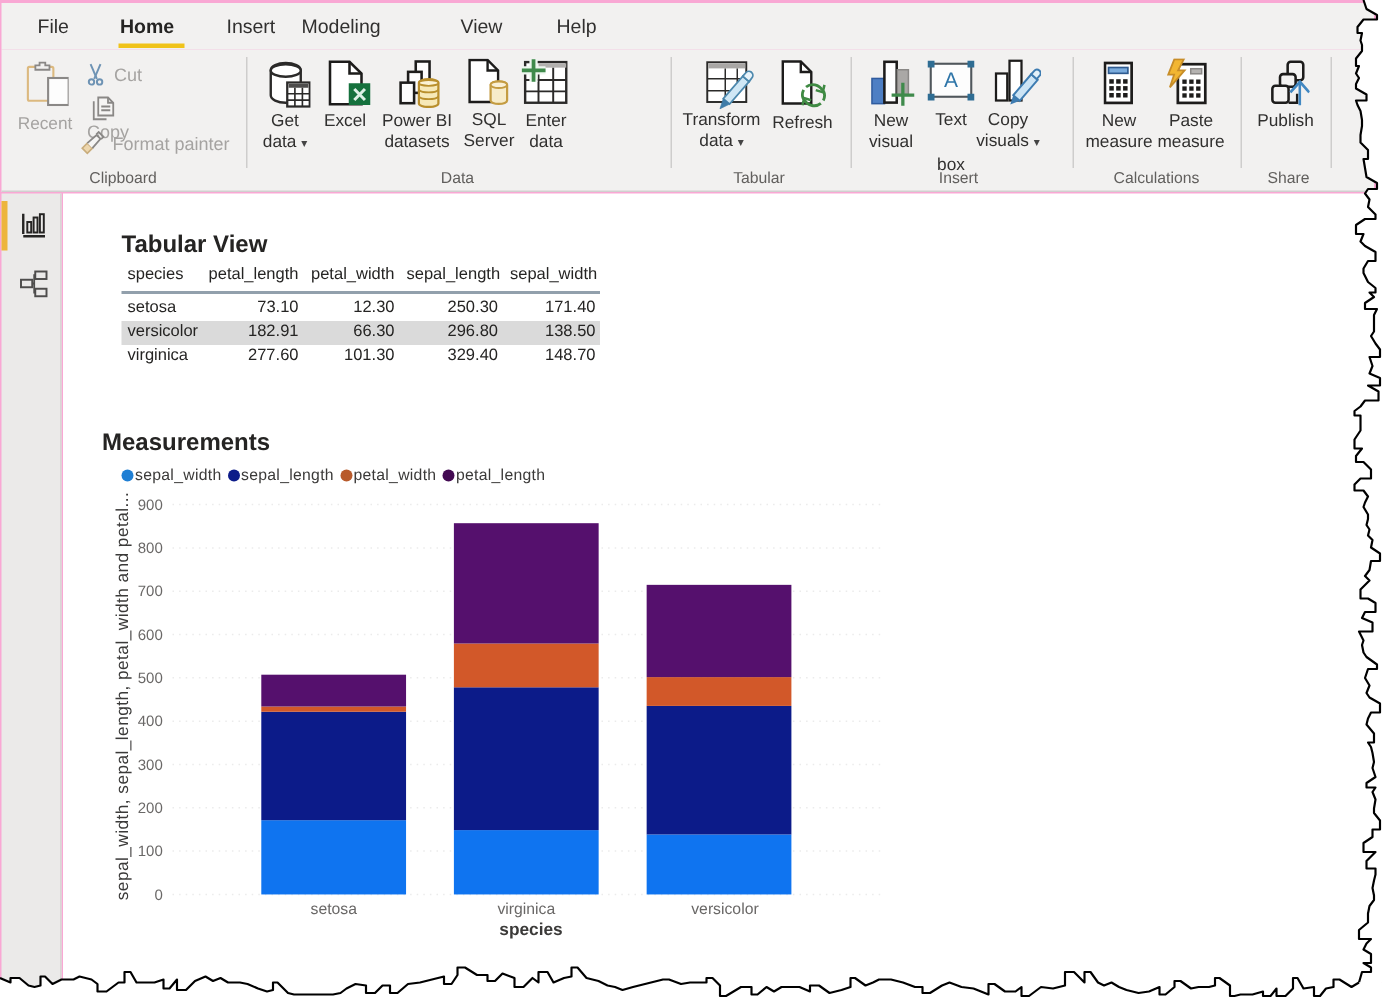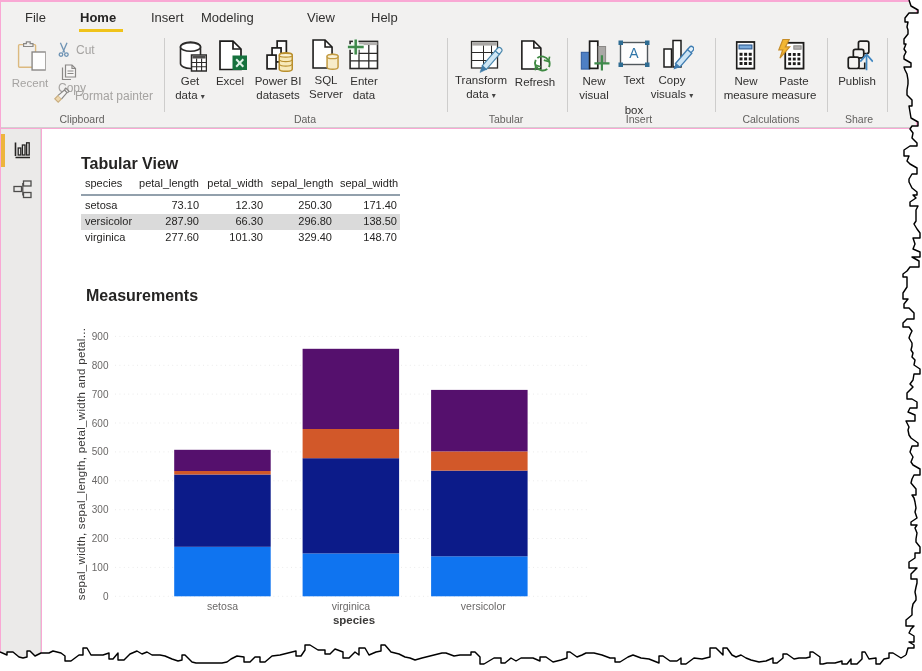--- a/index.html
+++ b/index.html
@@ -281,34 +281,37 @@
   <div style="position:absolute;top:17.5px;left:0;width:319px;height:2px;background:#92a0ac;"></div>
   <div class="trow" style="top:22px;">
     <span class="cell" style="left:4px;">setosa</span>
     <span class="cell num" style="left:57px;width:61px;">73.10</span>
     <span class="cell num" style="left:126px;width:56px;">12.30</span>
     <span class="cell num" style="left:190px;width:61px;">250.30</span>
     <span class="cell num" style="left:259px;width:57px;">171.40</span>
   </div>
   <div class="trow" style="top:37.5px;background:#dadada;">
     <span class="cell" style="left:4px;">versicolor</span>
-    <span class="cell num" style="left:57px;width:61px;">287.90</span>
+    <span class="cell num" style="left:57px;width:61px;">182.91</span>
     <span class="cell num" style="left:126px;width:56px;">66.30</span>
     <span class="cell num" style="left:190px;width:61px;">296.80</span>
     <span class="cell num" style="left:259px;width:57px;">138.50</span>
   </div>
   <div class="trow" style="top:53.5px;">
     <span class="cell" style="left:4px;">virginica</span>
     <span class="cell num" style="left:57px;width:61px;">277.60</span>
     <span class="cell num" style="left:126px;width:56px;">101.30</span>
     <span class="cell num" style="left:190px;width:61px;">329.40</span>
     <span class="cell num" style="left:259px;width:57px;">148.70</span>
   </div>
 </div>
-<div class="vtitle" style="left:86px;top:287px;">Measurements</div>
+<div class="vtitle" style="left:68px;top:287px;">Measurements</div>
+<div id="legend">
+  <span class="litem"><span class="ldot" style="background:#1f7fd4;"></span>sepal_width</span><span class="litem"><span class="ldot" style="background:#0c1b89;"></span>sepal_length</span><span class="litem"><span class="ldot" style="background:#b85a2b;"></span>petal_width</span><span class="litem"><span class="ldot" style="background:#430a52;"></span>petal_length</span>
+</div>
 <svg id="chartsvg" width="922" height="671" viewBox="0 0 922 671" style="position:absolute;left:0;top:0;">
 <line x1="115" y1="596.3" x2="589" y2="596.3" stroke="#ebebeb" stroke-width="1" stroke-dasharray="1,3.4"></line>
       <line x1="115" y1="567.4" x2="589" y2="567.4" stroke="#ebebeb" stroke-width="1" stroke-dasharray="1,3.4"></line>
       <line x1="115" y1="538.5" x2="589" y2="538.5" stroke="#ebebeb" stroke-width="1" stroke-dasharray="1,3.4"></line>
       <line x1="115" y1="509.7" x2="589" y2="509.7" stroke="#ebebeb" stroke-width="1" stroke-dasharray="1,3.4"></line>
       <line x1="115" y1="480.8" x2="589" y2="480.8" stroke="#ebebeb" stroke-width="1" stroke-dasharray="1,3.4"></line>
       <line x1="115" y1="451.9" x2="589" y2="451.9" stroke="#ebebeb" stroke-width="1" stroke-dasharray="1,3.4"></line>
       <line x1="115" y1="423.0" x2="589" y2="423.0" stroke="#ebebeb" stroke-width="1" stroke-dasharray="1,3.4"></line>
       <line x1="115" y1="394.1" x2="589" y2="394.1" stroke="#ebebeb" stroke-width="1" stroke-dasharray="1,3.4"></line>
       <line x1="115" y1="365.3" x2="589" y2="365.3" stroke="#ebebeb" stroke-width="1" stroke-dasharray="1,3.4"></line>

